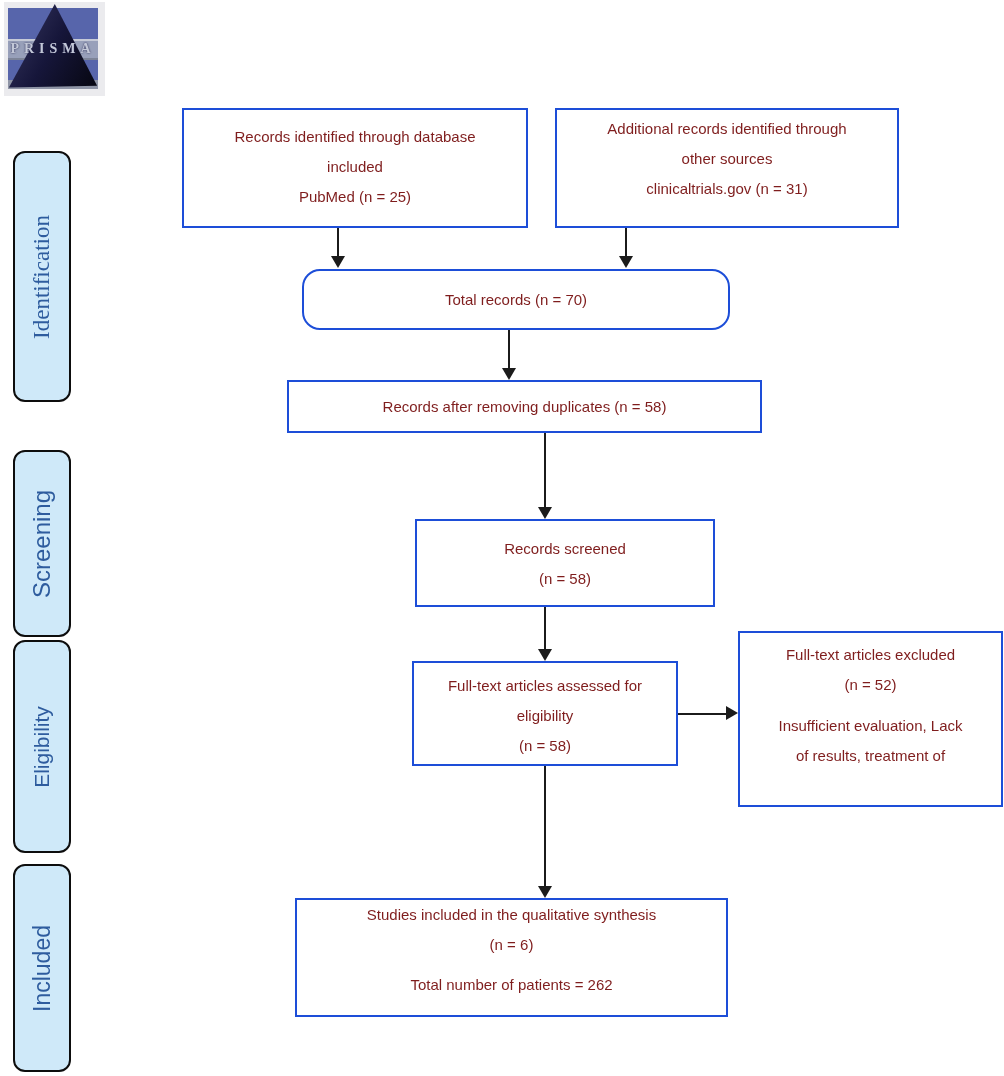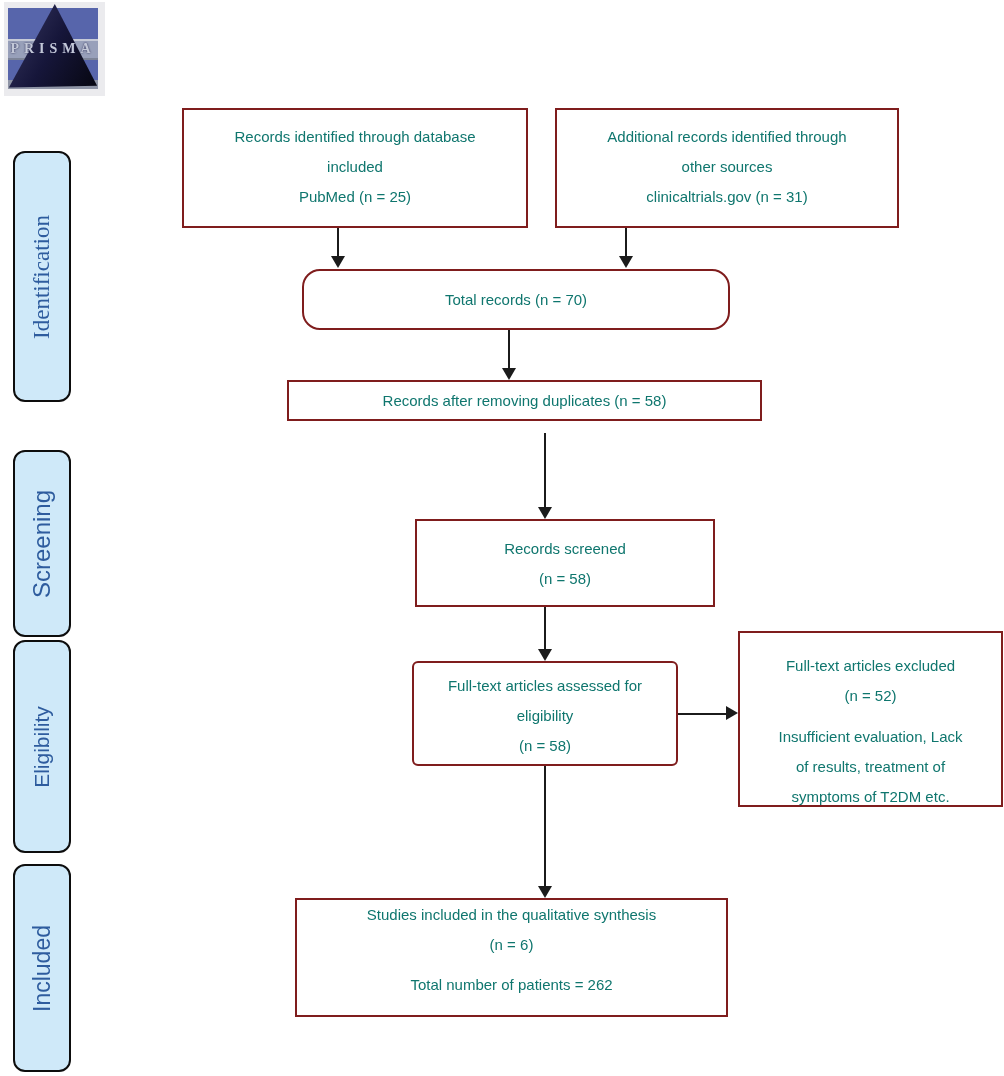--- a/index.html
+++ b/index.html
@@ -33,31 +33,31 @@
   #stage-identification { top: 151px; height: 251px; }
   #stage-identification .stage-text { font-family: "Liberation Serif", serif; font-size: 23px; }
   #stage-screening { top: 450px; height: 187px; }
   #stage-screening .stage-text { font-size: 24px; }
   #stage-eligibility { top: 640px; height: 213px; }
   #stage-eligibility .stage-text { font-size: 21px; }
   #stage-included { top: 864px; height: 208px; }
   #stage-included .stage-text { font-size: 23px; }
 
   
-  .fbox { position: absolute; background: #ffffff; border: 2px solid #7f1d1d; box-sizing: border-box;
-          text-align: center; color: #0f766e; font-size: 15px; line-height: 30px; }
+  .fbox { position: absolute; background: #ffffff; border: 2px solid #1d4ed8; box-sizing: border-box;
+          text-align: center; color: #7f1d1d; font-size: 15px; line-height: 30px; }
   #box-identified { left: 182px; top: 108px; width: 346px; height: 120px; padding-top: 12px; }
-  #box-additional { left: 555px; top: 108px; width: 344px; height: 120px; padding-top: 12px; }
+  #box-additional { left: 555px; top: 108px; width: 344px; height: 120px; padding-top: 4px; }
   #box-total      { left: 302px; top: 269px; width: 428px; height: 61px;
                     display: flex; align-items: center; justify-content: center; border-radius: 18px; }
-  #box-duplicates { left: 287px; top: 380px; width: 475px; height: 41px;
+  #box-duplicates { left: 287px; top: 380px; width: 475px; height: 53px;
                     display: flex; align-items: center; justify-content: center; }
   #box-screened   { left: 415px; top: 519px; width: 300px; height: 88px; padding-top: 13px; }
-  #box-assessed   { left: 412px; top: 661px; width: 266px; height: 105px; padding-top: 8px; border-radius: 6px; }
-  #box-excluded   { left: 738px; top: 631px; width: 265px; height: 176px; padding-top: 18px; }
+  #box-assessed   { left: 412px; top: 661px; width: 266px; height: 105px; padding-top: 8px; }
+  #box-excluded   { left: 738px; top: 631px; width: 265px; height: 176px; padding-top: 7px; }
   #box-excluded .reasons { margin-top: 11px; }
   #box-included   { left: 295px; top: 898px; width: 433px; height: 119px; padding-top: 0; }
   #box-included .total-line { margin-top: 10px; }
 
   
   .shaft-v { position: absolute; width: 2px; background: #1b1b1b; }
   .head-down { position: absolute; width: 0; height: 0;
                border-left: 7px solid transparent; border-right: 7px solid transparent;
                border-top: 12px solid #1b1b1b; }
   .shaft-h { position: absolute; height: 2px; background: #1b1b1b; }
@@ -137,21 +137,20 @@
     <div>eligibility</div>
     <div>(n = 58)</div>
   </div>
 
   <div class="fbox" id="box-excluded">
     <div>Full-text articles excluded</div>
     <div>(n = 52)</div>
     <div class="reasons">
       <div>Insufficient evaluation, Lack</div>
       <div>of results, treatment of</div>
-      <div>symptoms of T2DM etc.</div>
     </div>
   </div>
 
   <div class="fbox" id="box-included">
     <div>Studies included in the qualitative synthesis</div>
     <div>(n = 6)</div>
     <div class="total-line">Total number of patients = 262</div>
   </div>
 
   <div>

